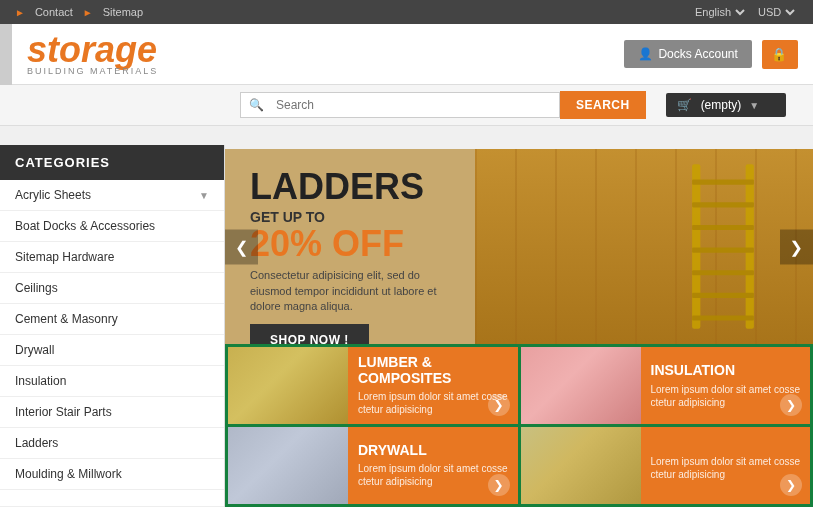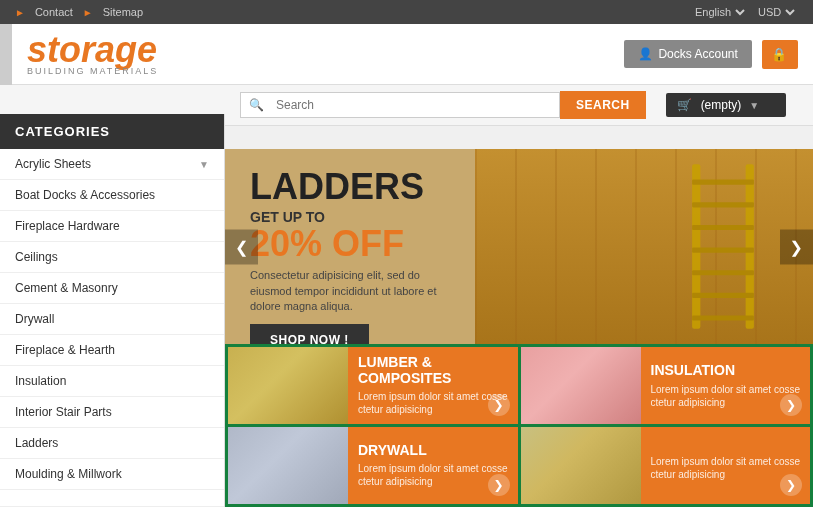--- a/index.html
+++ b/index.html
@@ -341,33 +341,30 @@
     <div class="categories-header">CATEGORIES</div>
     <div id="category-list">
         <div class="category-item">
           <span>Acrylic Sheets</span>
           <span class="arrow">▼</span>
         </div>
         <div class="category-item">
           <span>Boat Docks &amp; Accessories</span>
         </div>
         <div class="category-item">
-          <span>Fireplace Hardware</span>
+          <span>Sitemap Hardware</span>
         </div>
         <div class="category-item">
           <span>Ceilings</span>
         </div>
         <div class="category-item">
           <span>Cement &amp; Masonry</span>
         </div>
         <div class="category-item">
           <span>Drywall</span>
-        </div>
-        <div class="category-item">
-          <span>Fireplace &amp; Hearth</span>
         </div>
         <div class="category-item">
           <span>Insulation</span>
         </div>
         <div class="category-item">
           <span>Interior Stair Parts</span>
         </div>
         <div class="category-item">
           <span>Ladders</span>
         </div>

